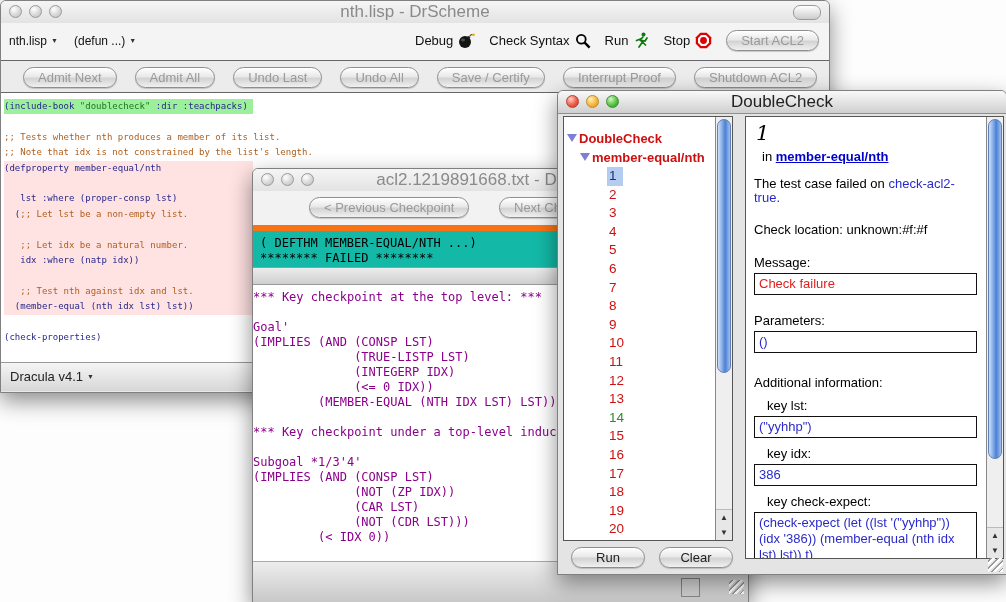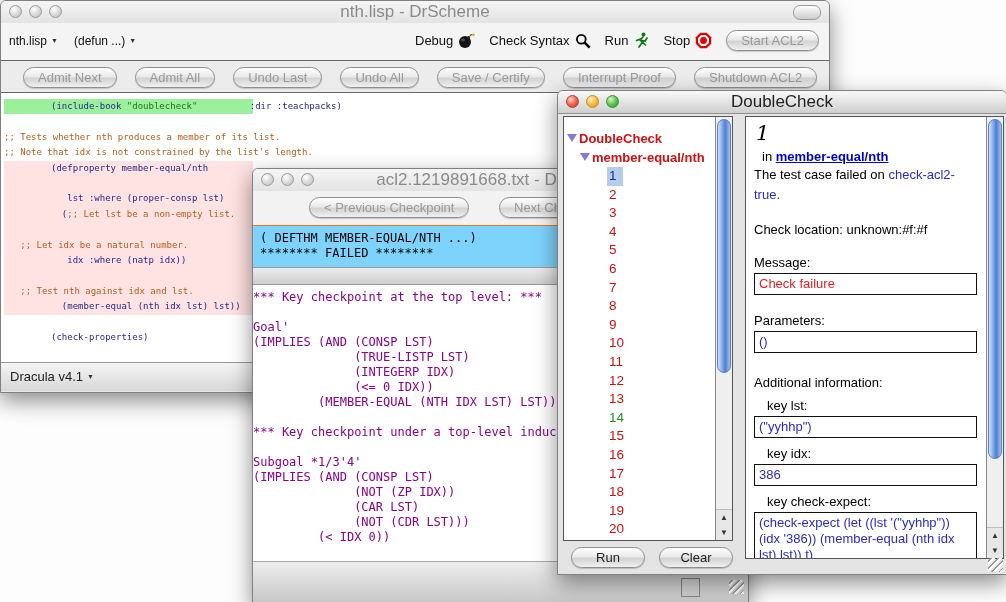--- a/index.html
+++ b/index.html
@@ -37,30 +37,30 @@
   .mw-right{position:absolute;right:10px;top:7px;display:flex;gap:14px;align-items:center;font-size:13px;color:#111;}
   .tool-item{display:flex;align-items:center;gap:5px;}
   .mw-proofbar{position:absolute;left:0;top:59px;width:100%;height:33px;box-sizing:border-box;
     border-top:1px solid #666;background:#ececec;display:flex;align-items:center;gap:18px;padding-left:22px;}
   .mw-editor{position:absolute;left:0;top:91px;width:100%;height:270px;box-sizing:border-box;
     border-top:1px solid #666;background:#fff;padding:6px 0 0 3px;overflow:hidden;}
   .mw-scrolltrack{position:absolute;right:0;top:92px;width:11px;height:269px;background:#f1f1f1;border-left:1px solid #d0d0d0;}
   .code-line{white-space:pre;font:9px "DejaVu Sans Mono", monospace;line-height:15.4px;min-height:15.4px;}
   .code-line.hl-green{background:var(--highlight-green);width:249px;}
   .code-line.hl-pink{background:var(--highlight-pink);width:249px;}
-  .c-p{color:var(--code-navy);margin-left:47px;} .c-str{color:var(--string-green);} .c-com{color:var(--comment-brown);}
+  .c-p{color:var(--code-navy);} .c-str{color:var(--string-green);} .c-com{color:var(--comment-brown);}
   .mw-status{position:absolute;left:0;top:361px;width:100%;height:29px;box-sizing:border-box;
     border-top:1px solid #999;background:linear-gradient(#f5f5f5,#d7d7d7);
     line-height:28px;padding-left:9px;font-size:13px;color:#222;border-radius:0;}
 
   
   #win-cp{left:252px;top:168px;width:495px;height:434px;z-index:2;}
   .cp-toolbar{position:absolute;left:0;top:22px;width:100%;height:34px;background:#f2f2f2;}
   .cp-black{position:absolute;left:0;top:56px;width:100%;height:42px;box-sizing:border-box;
-    border-top:1px solid #f97316;background:#7dd3fc;padding:5px 0 0 7px;overflow:hidden;}
+    border-top:6px solid #f97316;background:#14b8a6;padding:5px 0 0 7px;overflow:hidden;}
   .cp-divider{position:absolute;left:0;top:98px;width:100%;height:18px;box-sizing:border-box;
     background:linear-gradient(#ececec,#cfcfcf);border-top:1px solid #9a9a9a;border-bottom:1px solid #9a9a9a;}
   .cp-purple{position:absolute;left:0;top:116px;width:100%;height:276px;background:#fff;
     padding:5px 0 0 0;overflow:hidden;box-sizing:border-box;}
   .cpl{white-space:pre;font:12px "DejaVu Sans Mono", monospace;line-height:15px;min-height:15px;color:#000;}
   .cp-purple .cpl{color:var(--acl2-purple);}
   .cp-bottom{position:absolute;left:0;top:392px;width:100%;height:42px;box-sizing:border-box;
     border-top:1px solid #aaa;background:linear-gradient(#ededed,#c7c7c7);}
   .cp-square{position:absolute;left:428px;top:16px;width:17px;height:17px;border:1px solid #888;background:transparent;}
   .grip{width:15px;height:14px;background:repeating-linear-gradient(135deg,transparent 0 2px,#9a9a9a 2px 3px,#ffffff 3px 5px);}
@@ -87,21 +87,21 @@
   .su-btnrow{position:absolute;left:0;top:456px;width:185px;}
   #su-run{position:absolute;left:13px;top:0;width:74px;}
   #su-clear{position:absolute;left:101px;top:0;width:74px;}
   .su-detail{position:absolute;left:187px;top:25px;width:259px;height:443px;box-sizing:border-box;
     border:1px solid #555;background:#fff;display:flex;}
   .su-content{flex:1;overflow:hidden;padding:2px 2px 0 6px;font-size:13px;color:#000;}
   .case-big{font-family:"DejaVu Serif", serif;font-style:italic;font-size:21px;margin:2px 0 0 4px;}
   .in-line{margin:4px 0 0 10px;}
   .link{color:var(--link-blue);font-weight:bold;text-decoration:underline;cursor:pointer;}
   .softlink{color:var(--value-blue);}
-  .fail-line{margin:1px 0 0 2px;width:226px;line-height:20px;}
+  .fail-line{margin:13px 0 0 2px;width:226px;line-height:14px;}
   .loc-line{margin:17px 0 0 2px;}
   .lbl{margin:18px 0 3px 2px;line-height:15px;}
   .lbl.tight{margin-top:8px;padding-left:13px;}
   .vbox{width:223px;box-sizing:border-box;border:1px solid #111;background:#fff;
     padding:2px 4px;font-size:13px;line-height:16px;min-height:21px;margin-left:2px;}
   .vbox.red{color:var(--message-red);} .vbox.blue{color:var(--value-blue);}
   .su-grip{position:absolute;right:3px;bottom:2px;}
 
   .icon{display:inline-block;vertical-align:middle;}
 </style>

